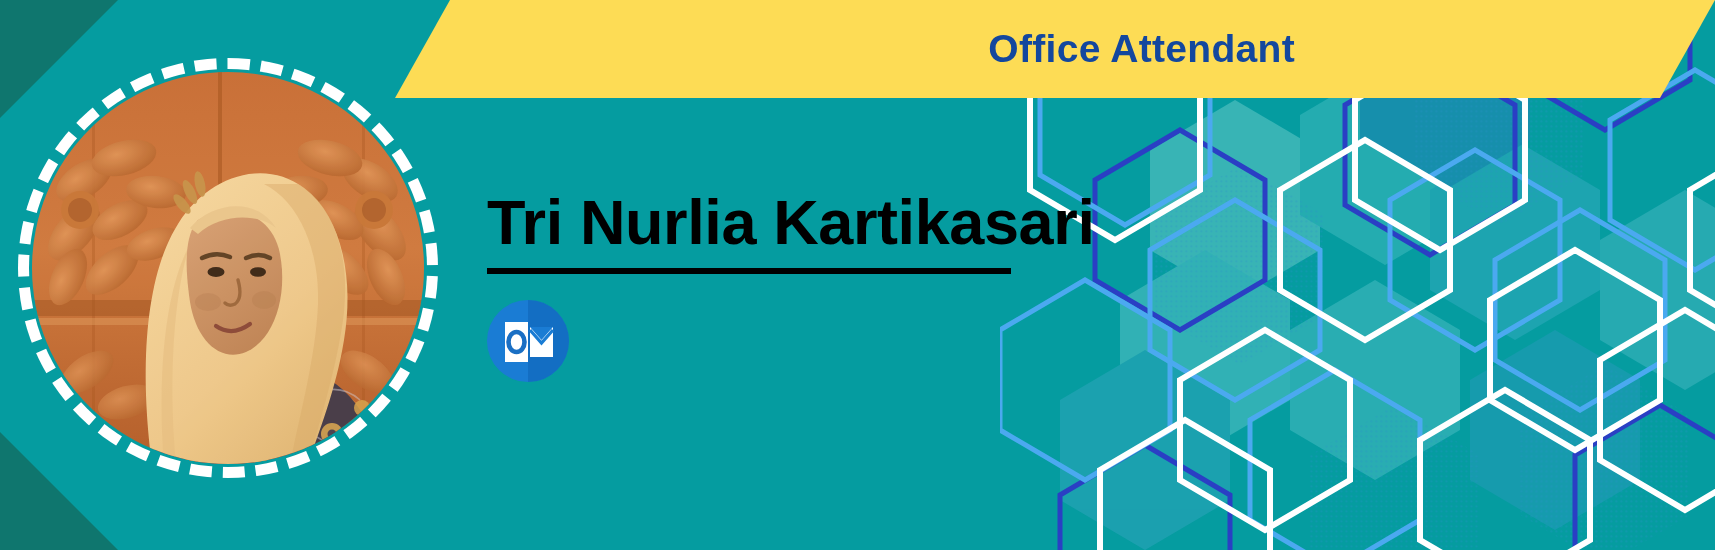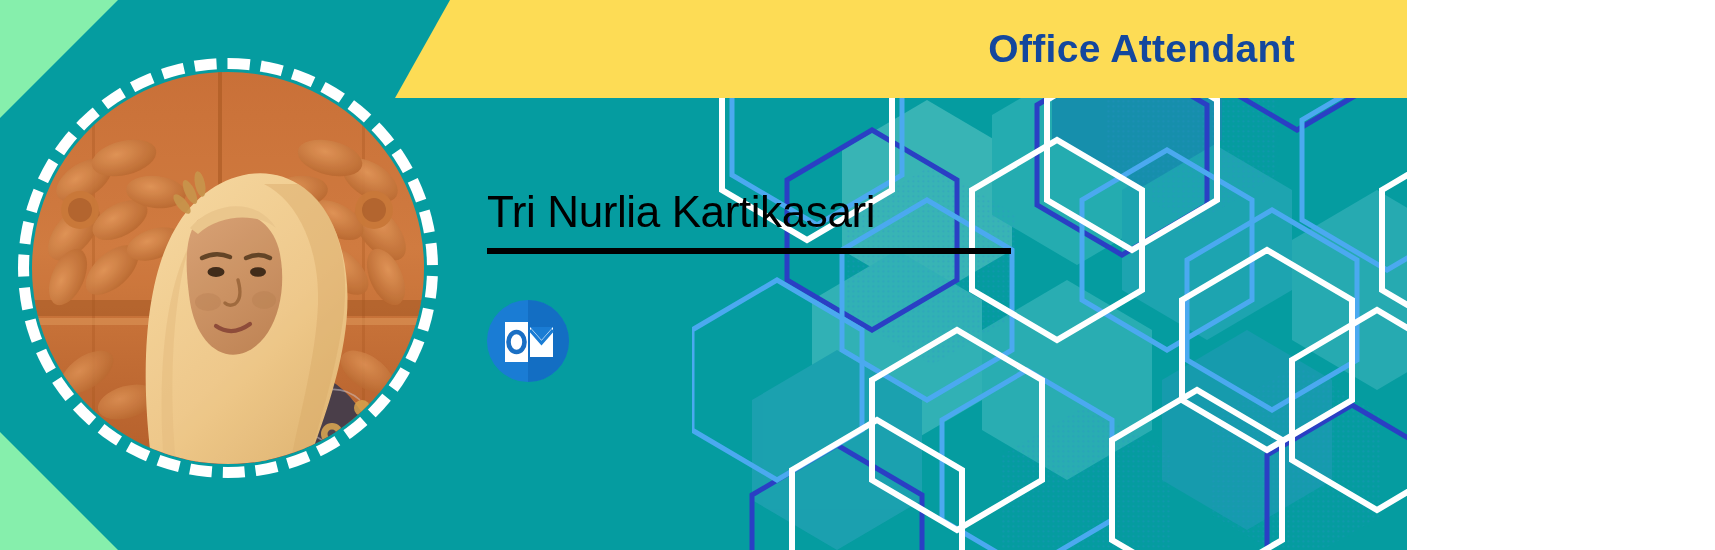--- a/index.html
+++ b/index.html
@@ -1,23 +1,23 @@
 <!DOCTYPE html>
 <html><head>
 <meta charset="utf-8">
 <style>
   html,body{margin:0;padding:0;background:#ffffff;}
   body{font-family:"Liberation Sans",sans-serif;}
 
   .card{
     position:relative;
-    width:1407px;
+    width:1715px;
     height:550px;
     overflow:hidden;
-    background:#86efac;
+    background:#0f766e;
   }
 
   
   .teal-body{
     position:absolute;
     left:0; top:0;
     width:1715px; height:550px;
     background:#059CA0;
     clip-path:polygon(
       115px 0,
@@ -99,22 +99,22 @@
   .portrait-clip svg{display:block;}
 
   
   .name-block{
     position:absolute;
     left:487px; top:188px;
     z-index:5;
   }
   .person-name{
     color:#000000;
-    font-size:44px;
-    font-weight:normal;
+    font-size:63px;
+    font-weight:bold;
     letter-spacing:-0.4px;
     line-height:1.08;
     white-space:nowrap;
   }
   .name-rule{
     margin-top:12px;
     width:524px;
     height:6px;
     background:#000000;
   }

